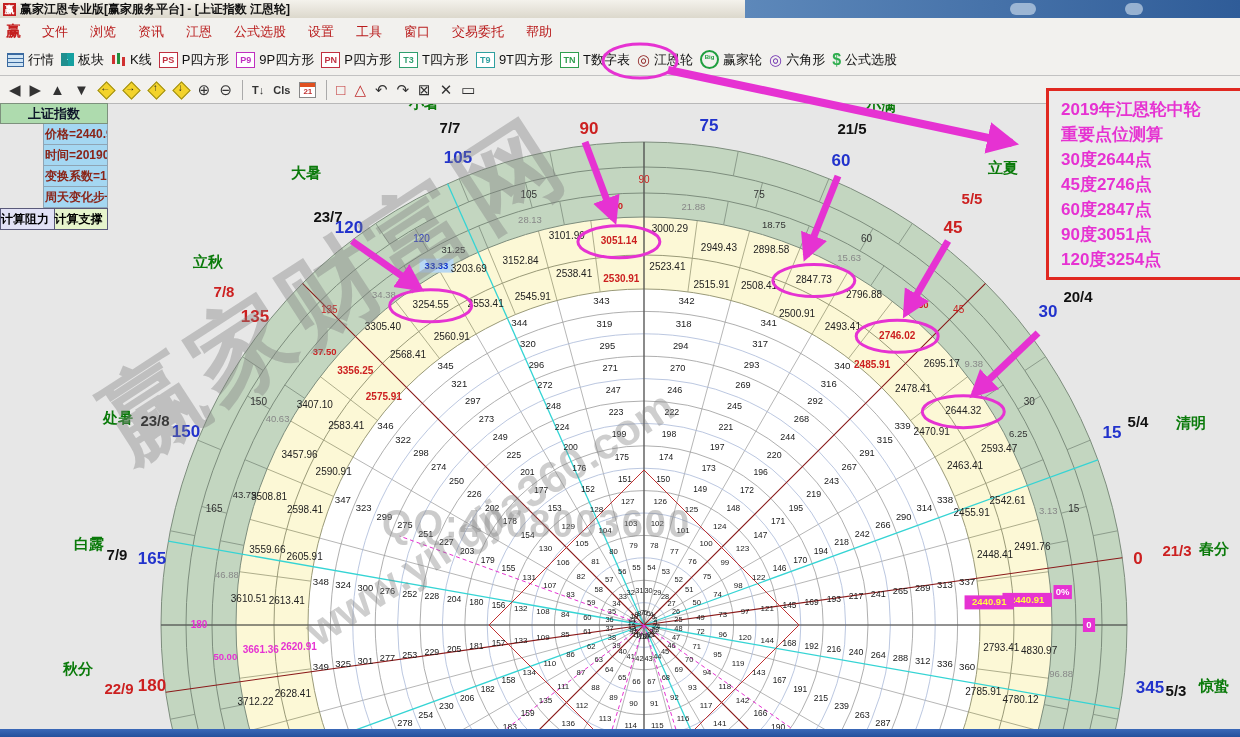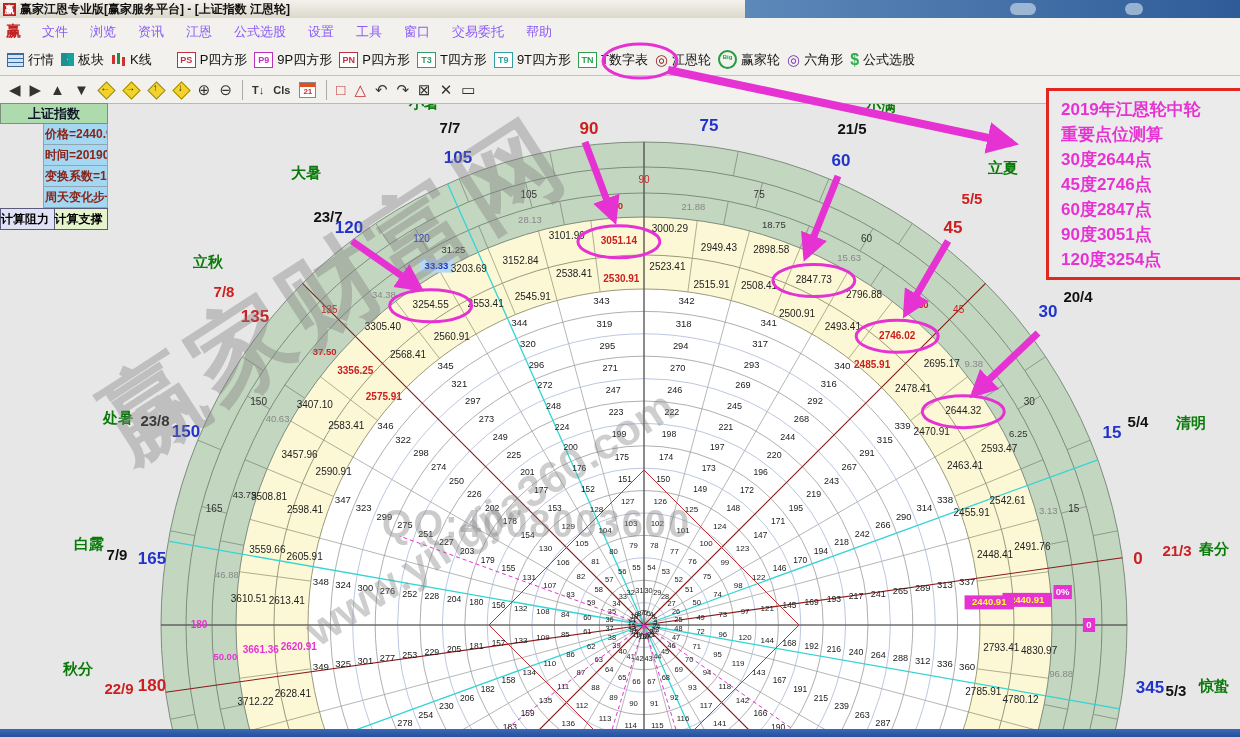--- a/index.html
+++ b/index.html
@@ -7,21 +7,21 @@
         font-family:"Liberation Sans","DejaVu Sans",sans-serif;-webkit-font-smoothing:antialiased;}
   
   #titlebar{position:absolute;left:0;top:0;width:1240px;height:18px;background:#ece9e2;border-bottom:1px solid #9a9a9a;z-index:3;}
   #titlebar .tleft{position:absolute;left:0;top:0;width:745px;height:18px;background:linear-gradient(#f4f2ec,#dcd8cc);display:flex;align-items:center;}
   #titlebar .tright{position:absolute;left:745px;top:0;width:495px;height:18px;background:linear-gradient(90deg,#5d88ba,#2f5c98);}
   .blob{position:absolute;top:3px;width:26px;height:12px;border-radius:7px;background:rgba(230,240,250,.55);}
   #app-icon{display:inline-block;width:13px;height:13px;margin:0 4px 0 3px;background:#c42020;color:#fff;font-size:10px;line-height:13px;text-align:center;font-weight:bold;}
   #title-text{font-size:12px;font-weight:bold;color:#111;white-space:nowrap;}
   #menubar{position:absolute;left:0;top:18px;width:1240px;height:26px;background:#f2f1ee;border-bottom:1px solid #c2c2c2;display:flex;align-items:center;z-index:3;}
   #menu-logo{color:#c42020;font-weight:bold;font-size:15px;margin:0 10px 0 6px;}
-  .menu-item{font-size:13px;color:#8b5cf6;padding:0 11px;cursor:default;text-align:center;}
+  .menu-item{font-size:13px;color:#b91c1c;padding:0 11px;cursor:default;text-align:center;}
   #toolbar-main{position:absolute;left:0;top:44px;width:1240px;height:31px;background:#f2f1ee;border-bottom:1px solid #c2c2c2;display:flex;align-items:center;z-index:3;}
   .tb-item{display:flex;align-items:center;margin-left:7px;font-size:13px;color:#111;white-space:nowrap;}
   .tb-item .ticon{margin-right:4px;display:inline-flex;align-items:center;justify-content:center;}
   .badge{display:inline-block;width:17px;height:14px;border:1px solid;font-size:9px;font-weight:bold;text-align:center;line-height:14px;background:#fff;}
   .icon-grid{width:15px;height:12px;border:1px solid #3a6aa0;background:
      repeating-linear-gradient(0deg,#cfe4f4 0 3px,#3a6aa0 3px 4px),#cfe4f4;}
   .icon-blocks{width:13px;height:13px;background:
      linear-gradient(90deg,#1f8f8f 0 6px,transparent 6px 7px,#16a0a0 7px 13px),
      linear-gradient(0deg,#1f8f8f 0 6px,transparent 6px 7px,#16a0a0 7px 13px);background-color:#9adede;}
   .icon-kline{width:15px;height:14px;position:relative;}
@@ -107,21 +107,21 @@
           <span class="icon-kline">
             <i></i>
             <i></i>
             <i></i>
           </span>
         </span>
         <span>K线</span>
       </span>
       <span class="tb-item">
         <span class="ticon">
-          <span class="badge" style="border-color: rgb(192, 48, 64); color: rgb(192, 48, 64); margin-left: 18px;">PS</span>
+          <span class="badge" style="border-color: rgb(192, 48, 64); color: rgb(192, 48, 64);">PS</span>
         </span>
         <span>P四方形</span>
       </span>
       <span class="tb-item">
         <span class="ticon">
           <span class="badge" style="border-color: rgb(192, 48, 192); color: rgb(192, 48, 192);">P9</span>
         </span>
         <span>9P四方形</span>
       </span>
       <span class="tb-item">

